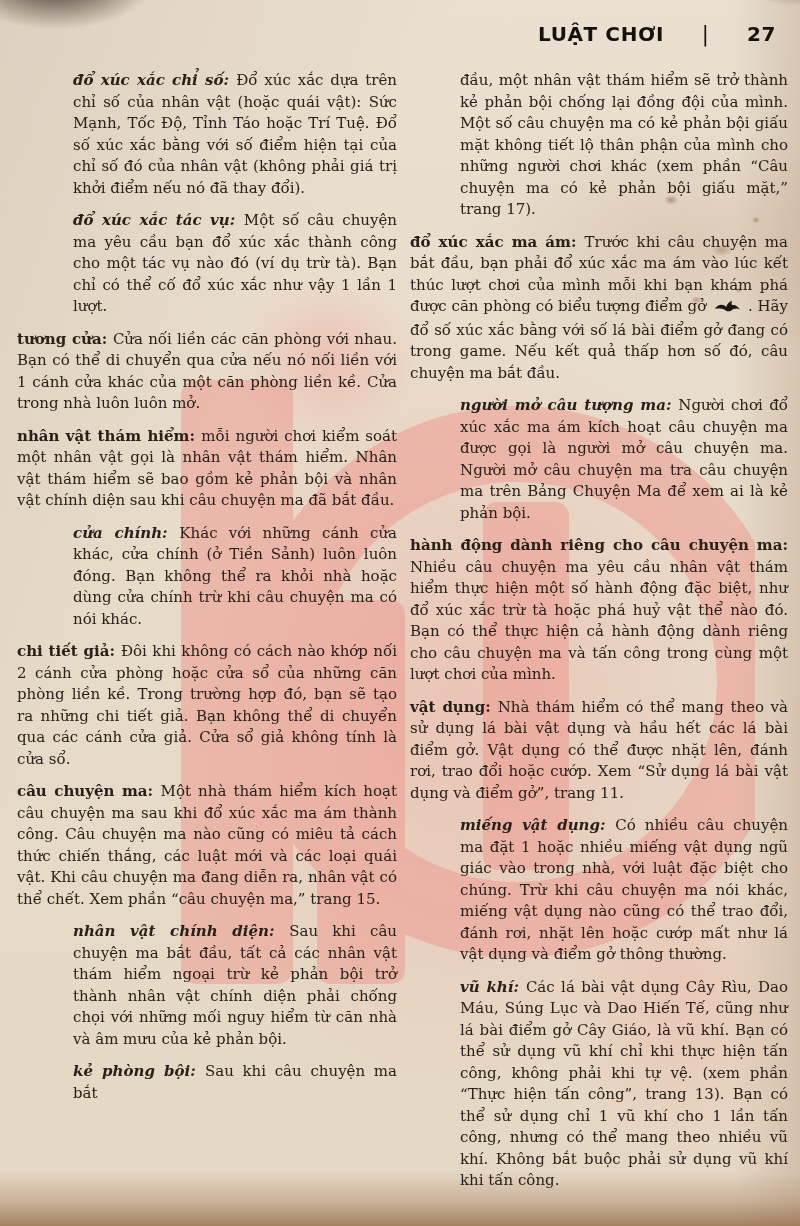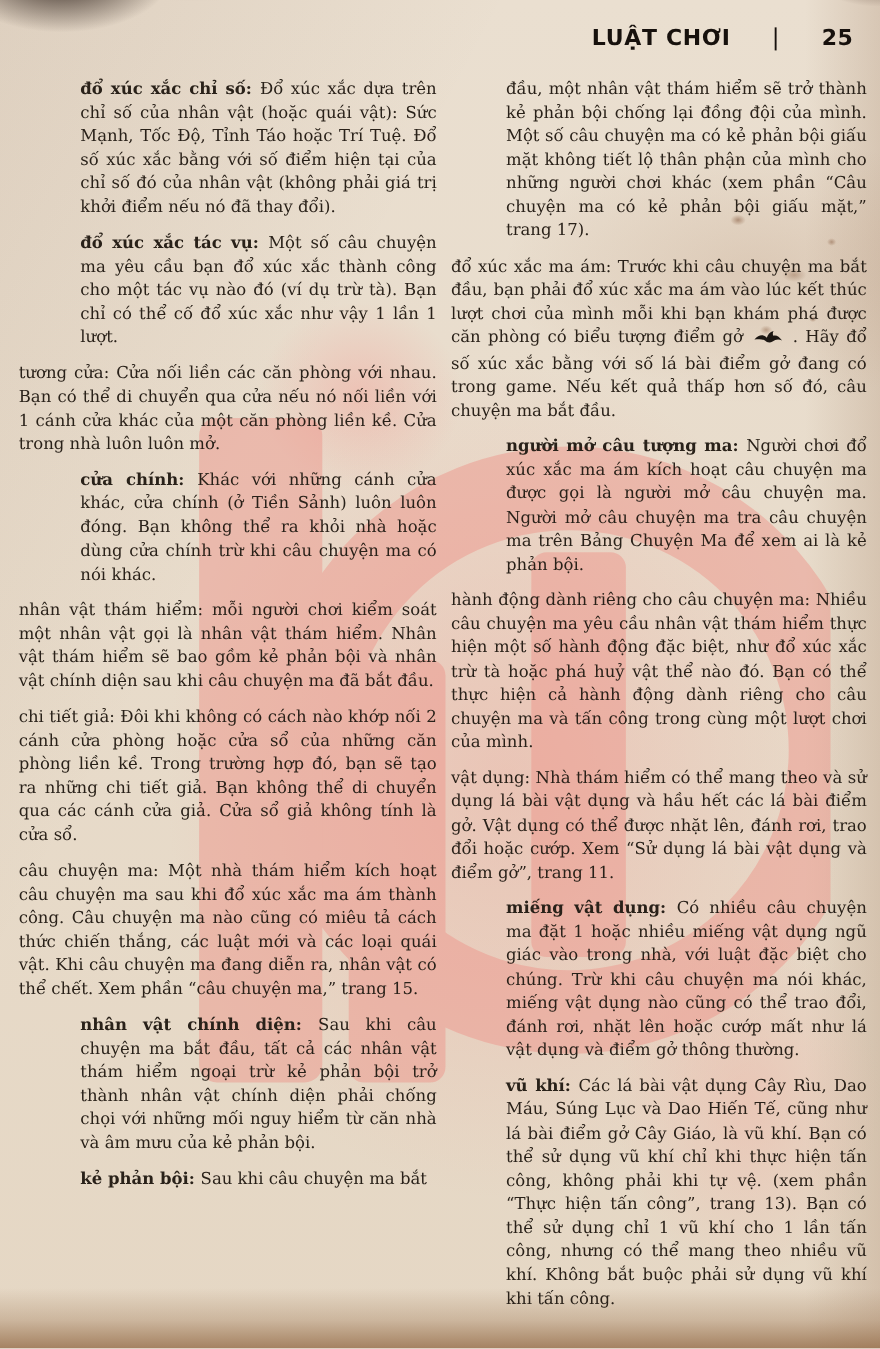--- a/index.html
+++ b/index.html
@@ -37,22 +37,22 @@
     font-family:"DejaVu Sans", sans-serif; font-weight:bold; font-size:20px;
     letter-spacing:.6px; color:#17110d;
   }
   .header .sep{font-weight:normal; font-size:21px;}
   .col{position:absolute; top:70px; color:#292119; font-size:15px; line-height:21.5px; text-align:justify;}
   .col.left{left:17px; width:380px;}
   .col.right{left:410px; width:378px;}
   .para{margin:0 0 11px 0;}
   .col.left .para.indent{margin-left:56px;}
   .col.right .para.indent{margin-left:50px;}
-  .term.bd{font-weight:normal;}
-  .term.it{font-weight:bold; }
+  .term.bd{font-weight:bold;}
+  .term.it{font-weight:bold; font-style:italic;}
   .raven{display:inline-block; vertical-align:-2px; margin:0 2px;}
   .fb-badge{
     position:absolute; left:227px; top:979px; width:196px; height:34px;
     background:rgba(239,136,124,.97); border-radius:17px;
     display:flex; align-items:center; justify-content:center;
     font-family:"DejaVu Sans", sans-serif; font-size:16px; color:#ffffff; letter-spacing:.2px;
   }
 </style>
 </head>
 <body>
@@ -69,33 +69,33 @@
       <circle cx="352" cy="330" r="238" fill="none" stroke="#ee9288" stroke-width="76"></circle>
       <rect x="16" y="28" width="112" height="604" rx="16"></rect>
       <rect x="152" y="248" width="88" height="384" rx="14"></rect>
       <rect x="318" y="150" width="86" height="368" rx="14"></rect>
     </g>
   </svg>
 
   <div class="header">
     <span>LUẬT CHƠI</span>
     <span class="sep">|</span>
-    <span>25</span>
+    <span>27</span>
   </div>
 
   <div class="col left">
       <p class="para indent"><span class="term it">đổ xúc xắc chỉ số: </span>Đổ xúc xắc dựa trên chỉ số của nhân vật (hoặc quái vật): Sức Mạnh, Tốc Độ, Tỉnh Táo hoặc Trí Tuệ. Đổ số xúc xắc bằng với số điểm hiện tại của chỉ số đó của nhân vật (không phải giá trị khởi điểm nếu nó đã thay đổi).</p>
       <p class="para indent"><span class="term it">đổ xúc xắc tác vụ: </span>Một số câu chuyện ma yêu cầu bạn đổ xúc xắc thành công cho một tác vụ nào đó (ví dụ trừ tà). Bạn chỉ có thể cố đổ xúc xắc như vậy 1 lần 1 lượt.</p>
       <p class="para"><span class="term bd">tương cửa: </span>Cửa nối liền các căn phòng với nhau. Bạn có thể di chuyển qua cửa nếu nó nối liền với 1 cánh cửa khác của một căn phòng liền kề. Cửa trong nhà luôn luôn mở.</p>
+      <p class="para"><span class="term bd">nhân vật thám hiểm: </span>mỗi người chơi kiểm soát một nhân vật gọi là nhân vật thám hiểm. Nhân vật thám hiểm sẽ bao gồm kẻ phản bội và nhân vật chính diện sau khi câu chuyện ma đã bắt đầu.</p>
       <p class="para indent"><span class="term it">cửa chính: </span>Khác với những cánh cửa khác, cửa chính (ở Tiền Sảnh) luôn luôn đóng. Bạn không thể ra khỏi nhà hoặc dùng cửa chính trừ khi câu chuyện ma có nói khác.</p>
-      <p class="para"><span class="term bd">nhân vật thám hiểm: </span>mỗi người chơi kiểm soát một nhân vật gọi là nhân vật thám hiểm. Nhân vật thám hiểm sẽ bao gồm kẻ phản bội và nhân vật chính diện sau khi câu chuyện ma đã bắt đầu.</p>
       <p class="para"><span class="term bd">chi tiết giả: </span>Đôi khi không có cách nào khớp nối 2 cánh cửa phòng hoặc cửa sổ của những căn phòng liền kề. Trong trường hợp đó, bạn sẽ tạo ra những chi tiết giả. Bạn không thể di chuyển qua các cánh cửa giả. Cửa sổ giả không tính là cửa sổ.</p>
       <p class="para"><span class="term bd">câu chuyện ma: </span>Một nhà thám hiểm kích hoạt câu chuyện ma sau khi đổ xúc xắc ma ám thành công. Câu chuyện ma nào cũng có miêu tả cách thức chiến thắng, các luật mới và các loại quái vật. Khi câu chuyện ma đang diễn ra, nhân vật có thể chết. Xem phần “câu chuyện ma,” trang 15.</p>
       <p class="para indent"><span class="term it">nhân vật chính diện: </span>Sau khi câu chuyện ma bắt đầu, tất cả các nhân vật thám hiểm ngoại trừ kẻ phản bội trở thành nhân vật chính diện phải chống chọi với những mối nguy hiểm từ căn nhà và âm mưu của kẻ phản bội.</p>
-      <p class="para indent"><span class="term it">kẻ phản bội: </span>Sau khi câu chuyện ma bắt</p>
+      <p class="para indent"><span class="term it">kẻ phòng bội: </span>Sau khi câu chuyện ma bắt</p>
     </div>
   <div class="col right">
       <p class="para indent">đầu, một nhân vật thám hiểm sẽ trở thành kẻ phản bội chống lại đồng đội của mình. Một số câu chuyện ma có kẻ phản bội giấu mặt không tiết lộ thân phận của mình cho những người chơi khác (xem phần “Câu chuyện ma có kẻ phản bội giấu mặt,” trang 17).</p>
       <p class="para"><span class="term bd">đổ xúc xắc ma ám: </span>Trước khi câu chuyện ma bắt đầu, bạn phải đổ xúc xắc ma ám vào lúc kết thúc lượt chơi của mình mỗi khi bạn khám phá được căn phòng có biểu tượng điểm gở <span class="raven"><svg width="28" height="13" viewBox="0 0 32 15">
             <path fill="#1c1713" d="M2 10 C7 4 12 5 15 8 C16 5 18 2 22 1 C21 3 21 5 22 6 C25 5 28 7 31 11 C27 9 24 10 21 12 C18 14 15 13 13 11 C9 9 5 10 2 10 Z"></path>
           </svg></span> . Hãy đổ số xúc xắc bằng với số lá bài điểm gở đang có trong game. Nếu kết quả thấp hơn số đó, câu chuyện ma bắt đầu.</p>
       <p class="para indent"><span class="term it">người mở câu tượng ma: </span>Người chơi đổ xúc xắc ma ám kích hoạt câu chuyện ma được gọi là người mở câu chuyện ma. Người mở câu chuyện ma tra câu chuyện ma trên Bảng Chuyện Ma để xem ai là kẻ phản bội.</p>
       <p class="para"><span class="term bd">hành động dành riêng cho câu chuyện ma: </span>Nhiều câu chuyện ma yêu cầu nhân vật thám hiểm thực hiện một số hành động đặc biệt, như đổ xúc xắc trừ tà hoặc phá huỷ vật thể nào đó. Bạn có thể thực hiện cả hành động dành riêng cho câu chuyện ma và tấn công trong cùng một lượt chơi của mình.</p>
       <p class="para"><span class="term bd">vật dụng: </span>Nhà thám hiểm có thể mang theo và sử dụng lá bài vật dụng và hầu hết các lá bài điểm gở. Vật dụng có thể được nhặt lên, đánh rơi, trao đổi hoặc cướp. Xem “Sử dụng lá bài vật dụng và điểm gở”, trang 11.</p>
       <p class="para indent"><span class="term it">miếng vật dụng: </span>Có nhiều câu chuyện ma đặt 1 hoặc nhiều miếng vật dụng ngũ giác vào trong nhà, với luật đặc biệt cho chúng. Trừ khi câu chuyện ma nói khác, miếng vật dụng nào cũng có thể trao đổi, đánh rơi, nhặt lên hoặc cướp mất như lá vật dụng và điểm gở thông thường.</p>

